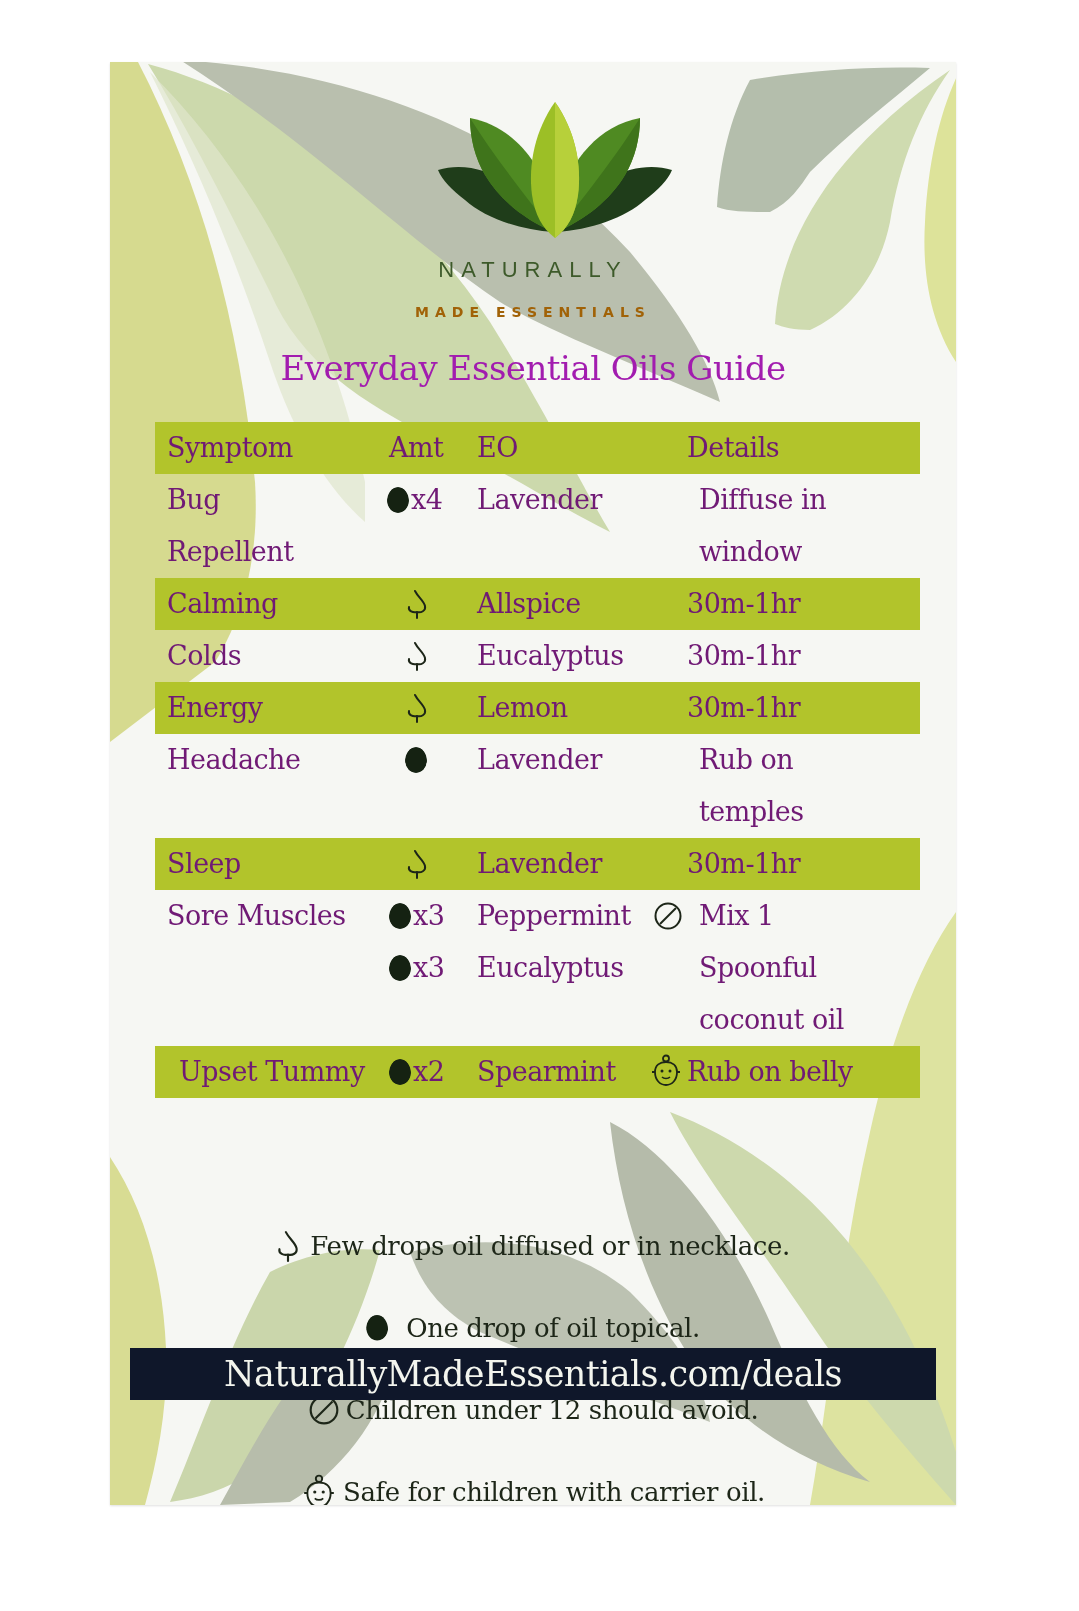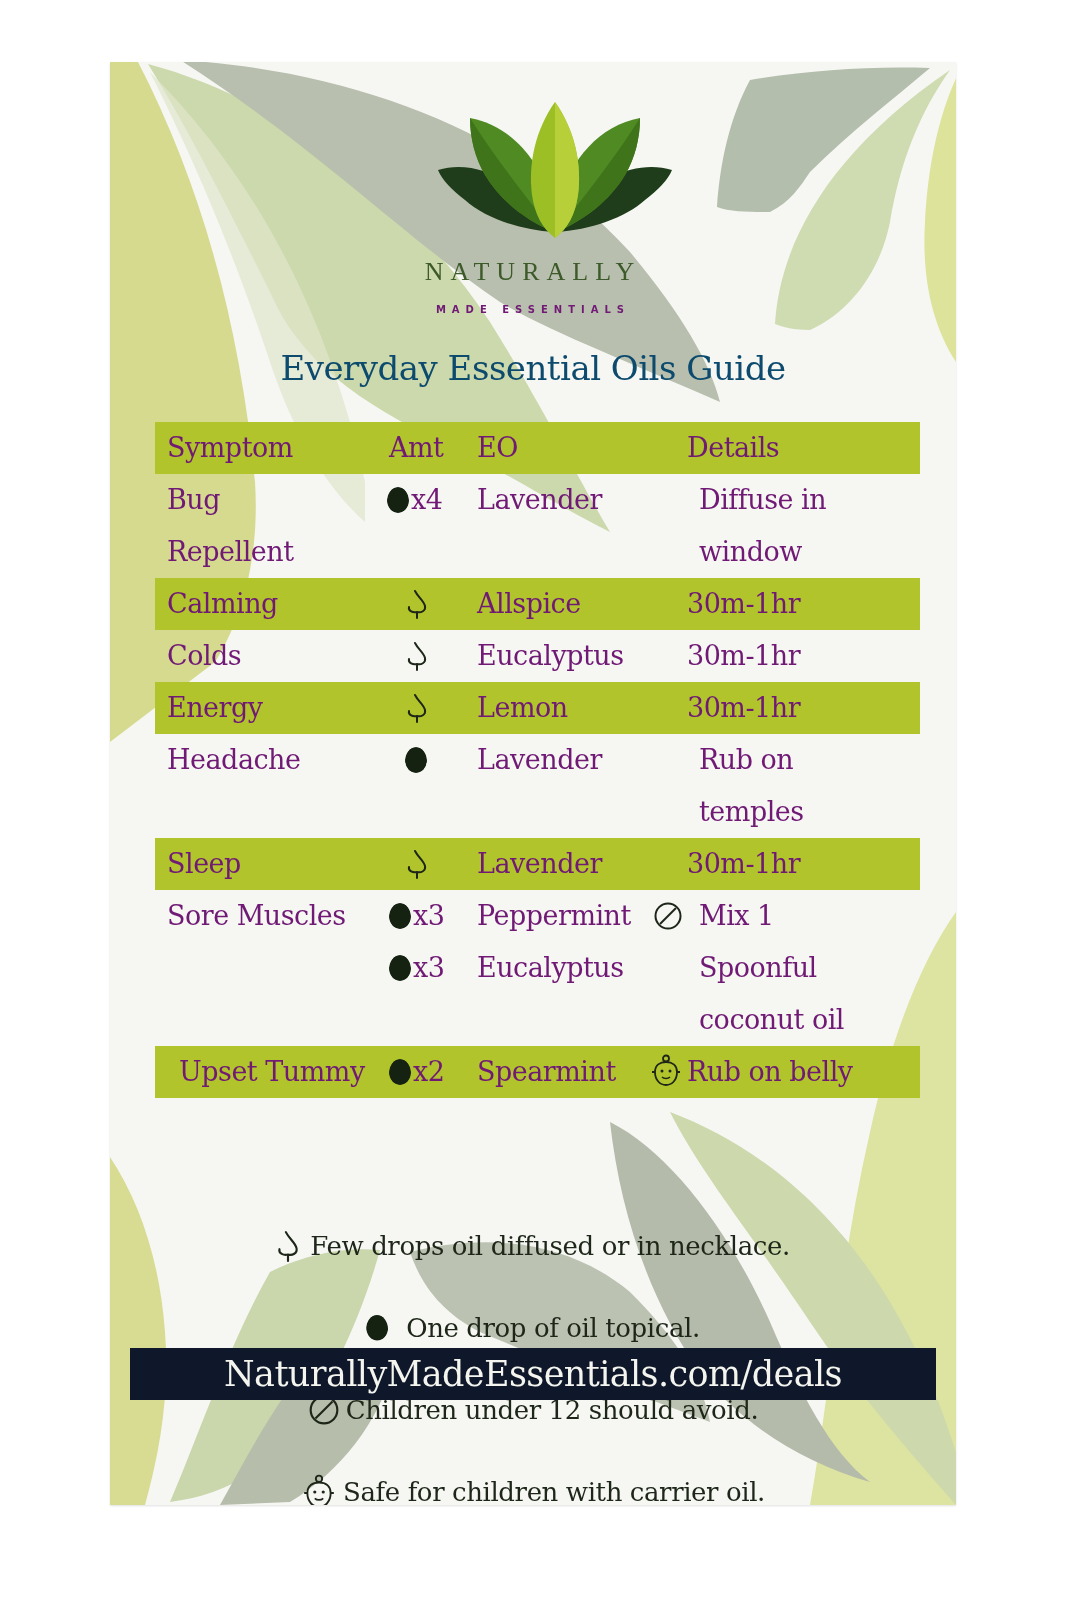--- a/index.html
+++ b/index.html
@@ -12,29 +12,29 @@
     background:#f6f7f3; overflow:hidden;
     box-shadow: 0 1px 2px rgba(0,0,0,0.12);
   }
   .bg { position:absolute; left:0; top:0; width:846px; height:1443px; }
   .content { position:absolute; left:0; top:0; width:846px; height:1443px; }
 
   
   .logo { position:absolute; left:320px; top:38px; width:250px; height:150px; }
   .brand-name {
     position:absolute; left:0; width:846px; top:195px; text-align:center;
-    font-family:Liberation Serif, serif; font-size:26px; letter-spacing:7px; color:#3d5a2a;
+    font-family:Liberation Sans, sans-serif; font-size:22px; letter-spacing:7px; color:#3d5a2a;
   }
   .brand-sub {
     position:absolute; left:0; width:846px; top:242px; text-align:center;
-    font-family:"DejaVu Sans", sans-serif; font-weight:bold; font-size:10px; letter-spacing:6px; color:#701a75;
+    font-family:"DejaVu Sans", sans-serif; font-weight:bold; font-size:14px; letter-spacing:6px; color:#a16207;
   }
   .title {
     position:absolute; left:0; width:846px; top:286px; text-align:center;
-    font-family:"DejaVu Serif", serif; font-size:34px; color:#0c4a6e; letter-spacing:-0.5px;
+    font-family:"DejaVu Serif", serif; font-size:34px; color:#a21caf; letter-spacing:-0.5px;
   }
 
   
   .table { position:absolute; left:45px; top:360px; width:765px; }
   .row { position:relative; display:flex; align-items:flex-start; }
   .row.band { background:#b2c42b; }
   .row .cell { font-size:27px; line-height:52px; color:#701a75; white-space:nowrap; letter-spacing:-0.5px; }
   .c-sym { width:222px; padding-left:12px; box-sizing:border-box; }
   .c-amt { width:100px; display:flex; flex-direction:column; }
   .c-eo  { width:210px; display:flex; flex-direction:column; }

